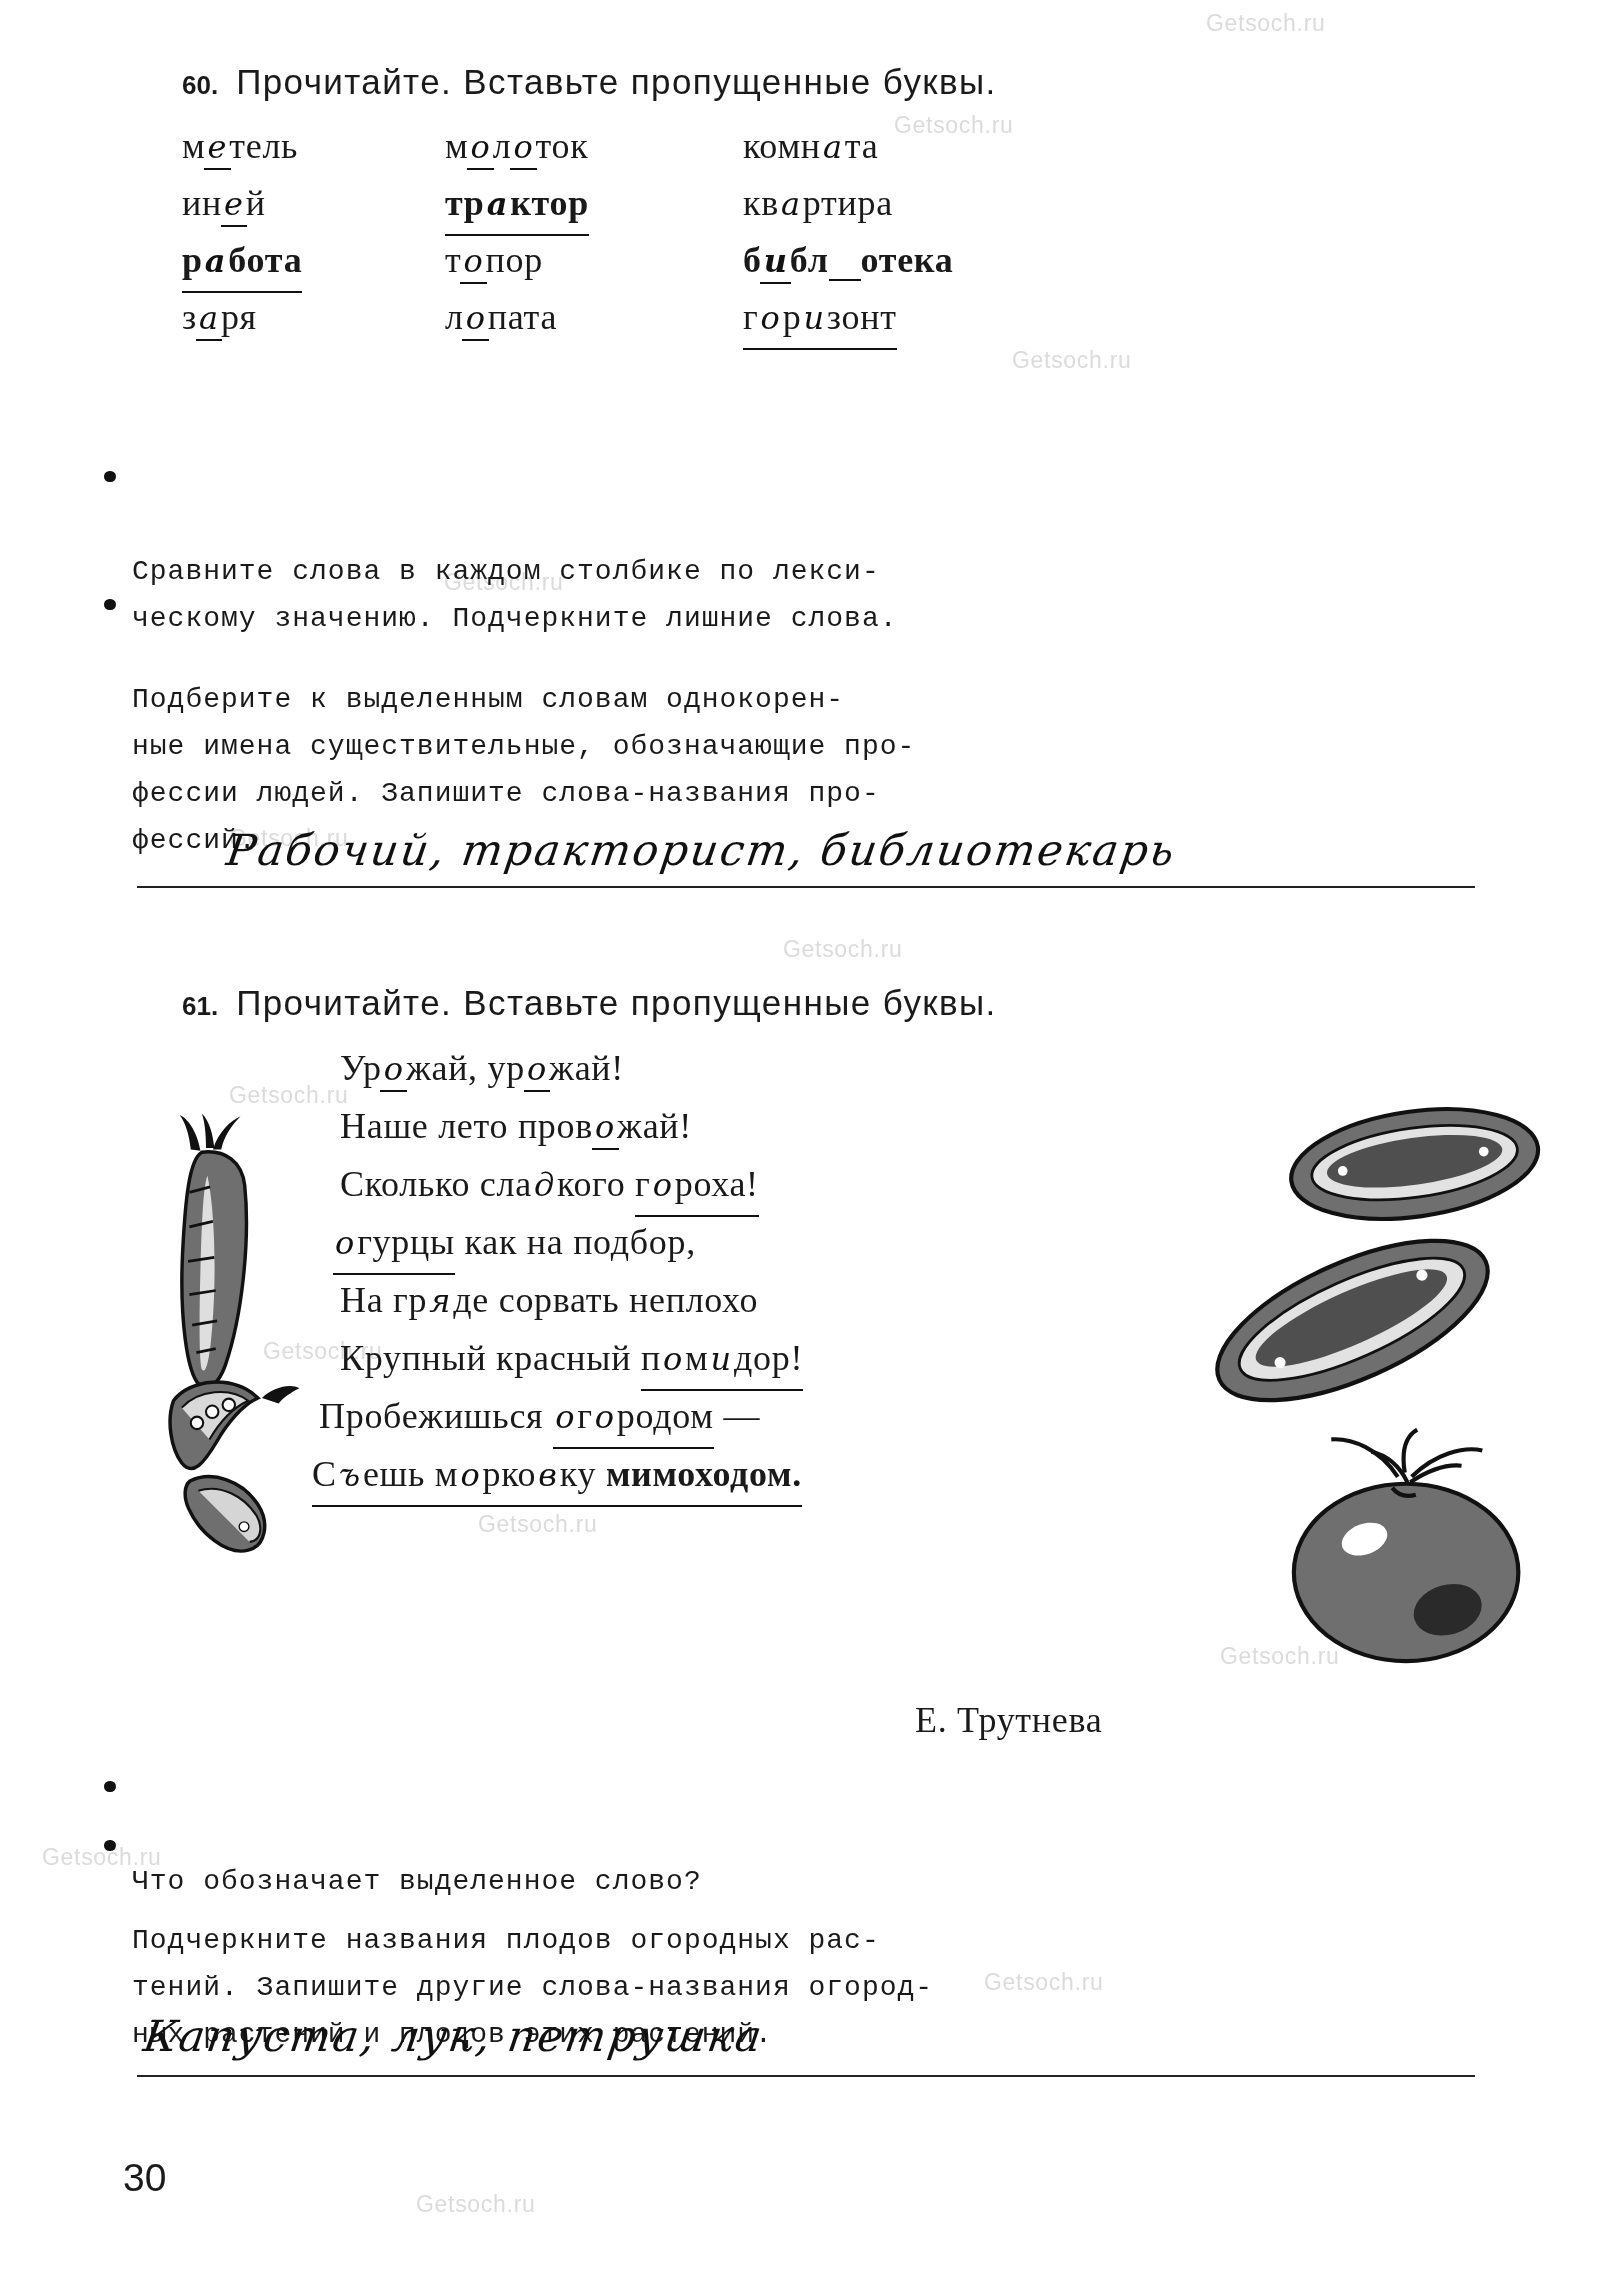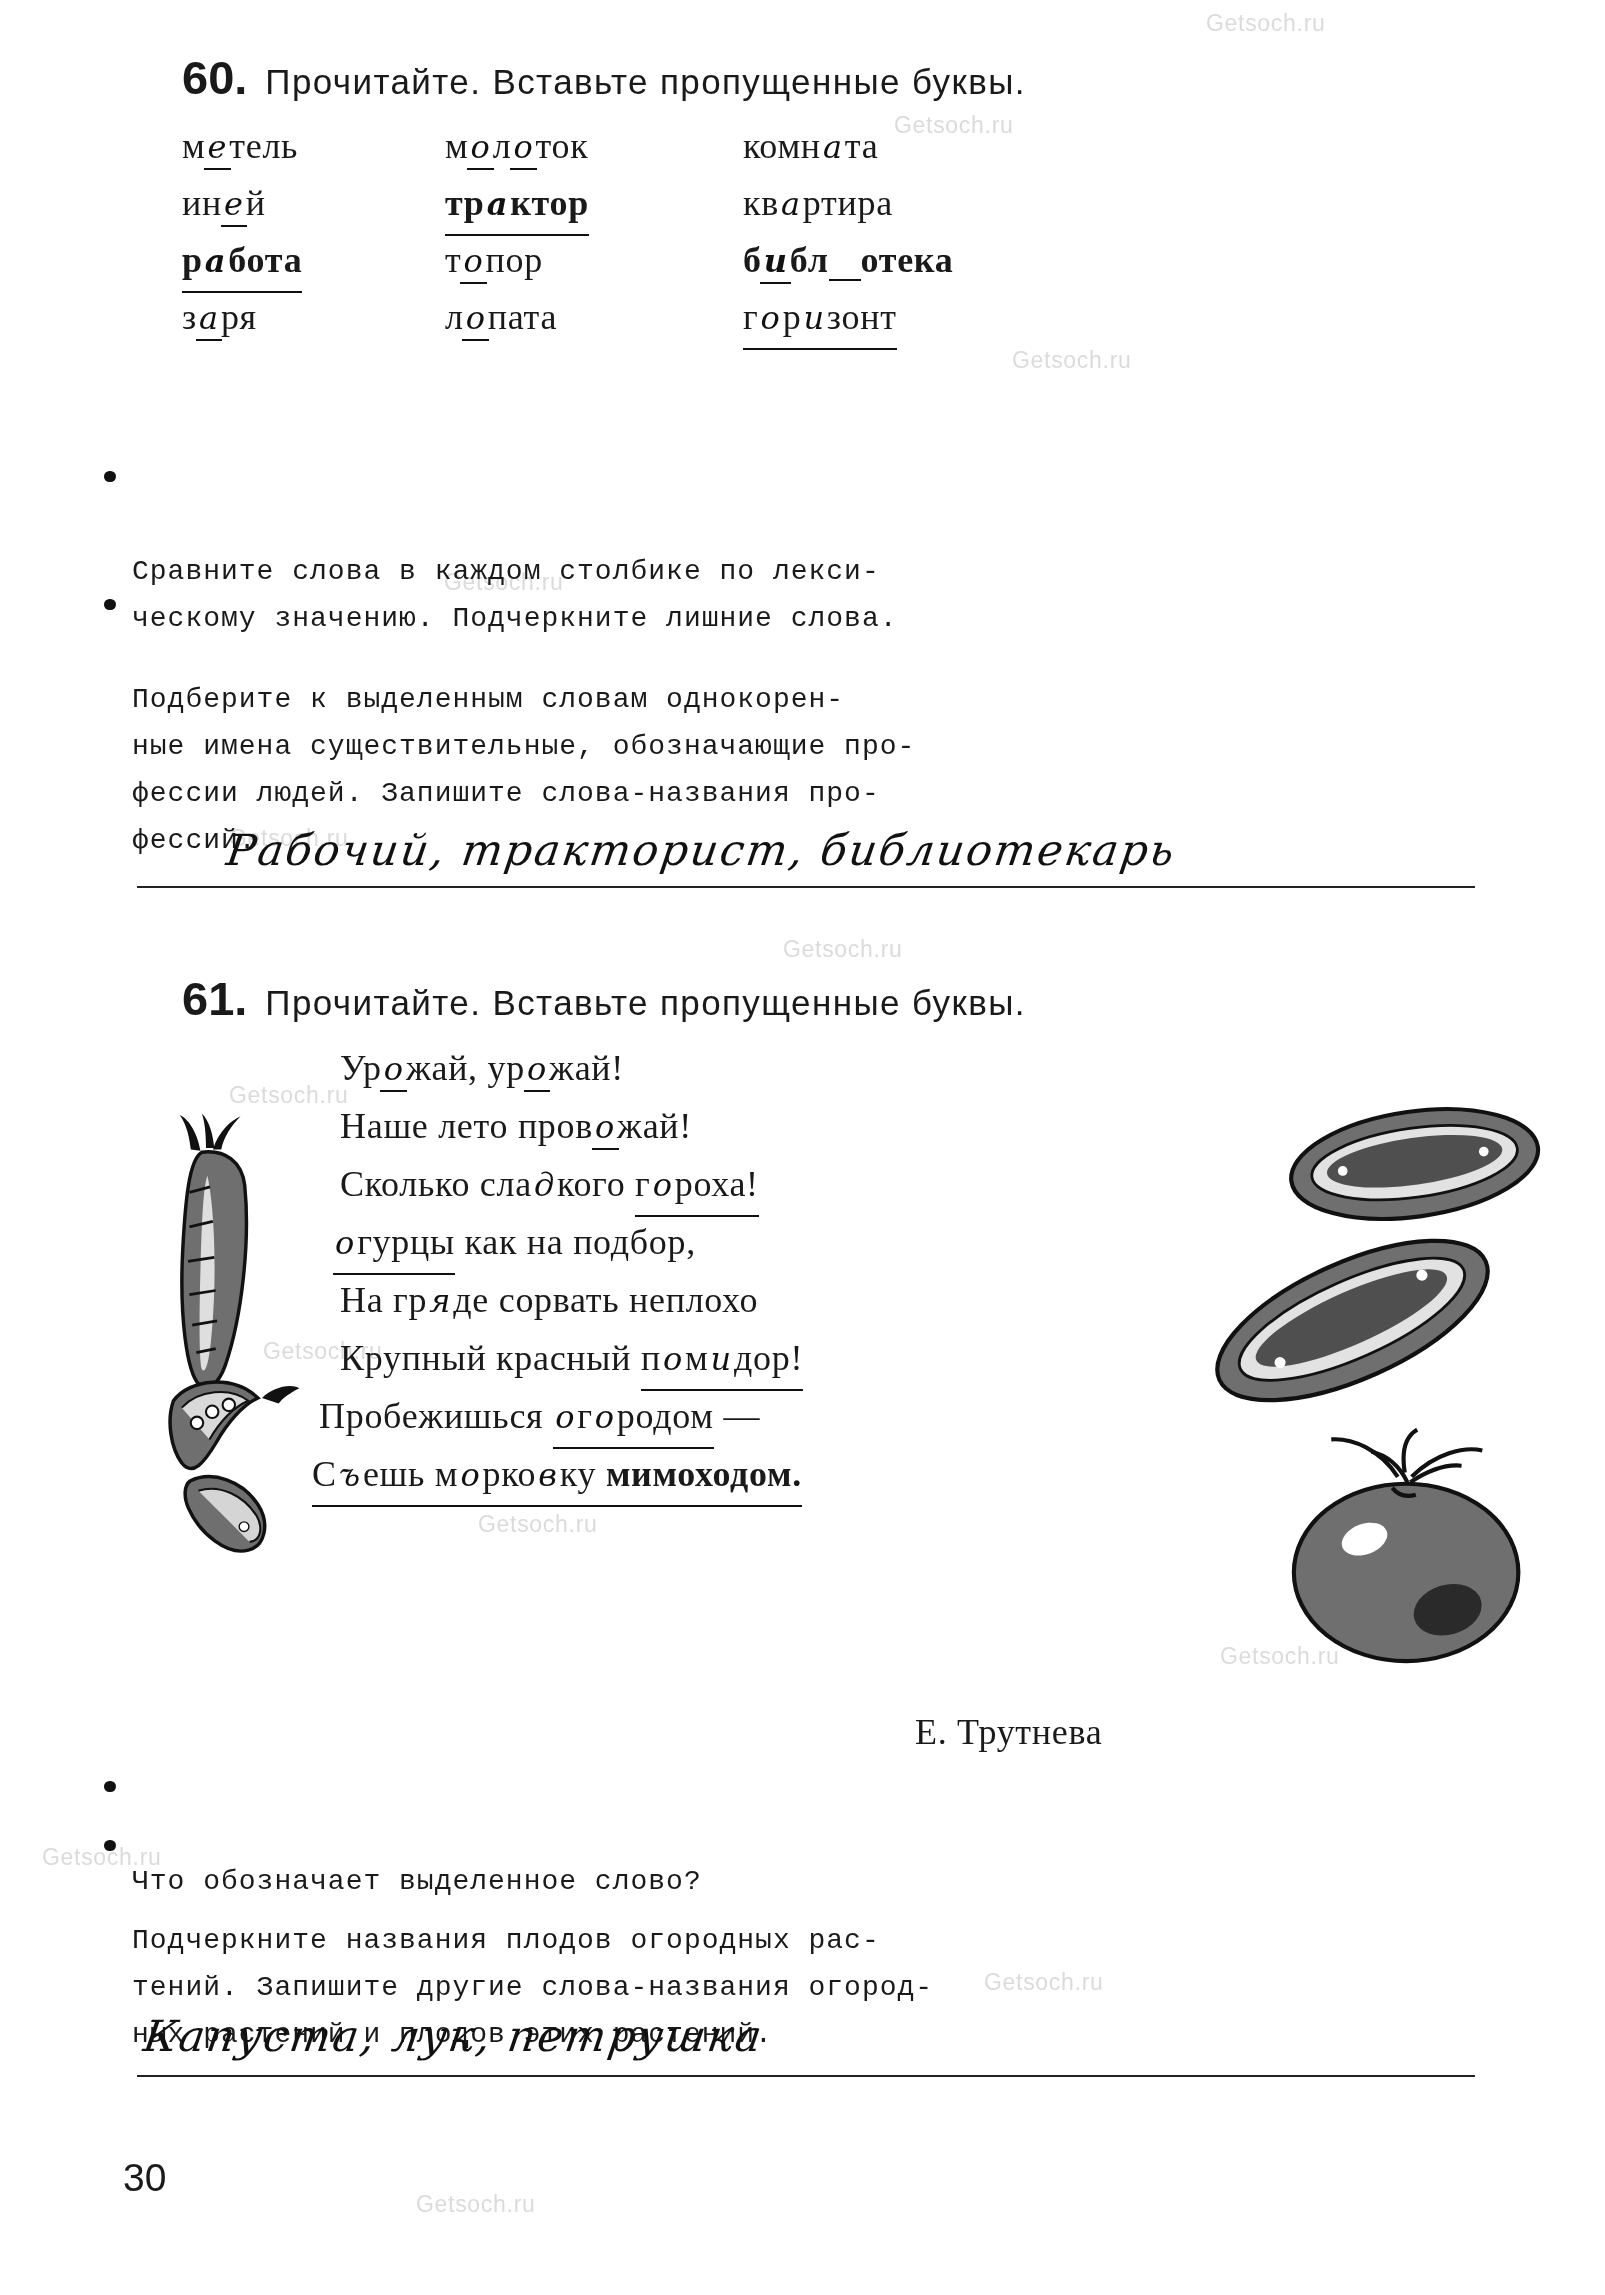--- a/index.html
+++ b/index.html
@@ -25,21 +25,21 @@
     letter-spacing: 0.7px;
     opacity: .75;
     white-space: nowrap;
     pointer-events: none;
     user-select: none;
   }
 
   
   .ex-num {
     font-weight: bold;
-    font-size: 47px;
+    font-size: 26px;
     font-family: "Liberation Sans", sans-serif;
   }
   .task-line {
     font-size: 35px;
     letter-spacing: 1.4px;
     font-family: "Liberation Sans", sans-serif;
     margin-top: 19px;
   }
 
   
@@ -233,21 +233,21 @@
   <div class="pline">Ур<span class="hw u">о</span>жай, ур<span class="hw u">о</span>жай!</div>
   <div class="pline">Наше лето пров<span class="hw u">о</span>жай!</div>
   <div class="pline">Сколько сла<span class="hw">д</span>кого <span class="uline">г<span class="hw">о</span>роха!</span></div>
   <div class="pline" style="margin-left:-7px;"><span class="uline"><span class="hw">о</span>гурцы</span> как на подбор,</div>
   <div class="pline">На гр<span class="hw">я</span>де сорвать неплохо</div>
   <div class="pline">Крупный красный <span class="uline">п<span class="hw">о</span>м<span class="hw">и</span>дор!</span></div>
   <div class="pline" style="margin-left:-21px;">Пробежишься <span class="uline"><span class="hw">о</span>г<span class="hw">о</span>родом</span> —</div>
   <div class="pline" style="margin-left:-28px;"><span class="uline">С<span class="hw">ъ</span>ешь м<span class="hw">о</span>рко<span class="hw">в</span>ку <b>мимоходом.</b></span></div>
 </div>
 
-<div class="author" style="left:915px; top:1699px;margin-top:12px;">Е. Трутнева</div>
+<div class="author" style="left:915px; top:1699px;">Е. Трутнева</div>
 
 <div class="bullet-par" style="left:132px; top:1764px; width:1359px; white-space:pre-line;">
   <span class="dot"></span>
   <span>Что обозначает выделенное слово?</span>
 </div>
 
 <div class="bullet-par" style="left:132px; top:1823px; width:1380px; white-space:pre-line;">
   <span class="dot"></span>
   <span>Подчеркните названия плодов огородных рас-
 тений. Запишите другие слова-названия огород-

